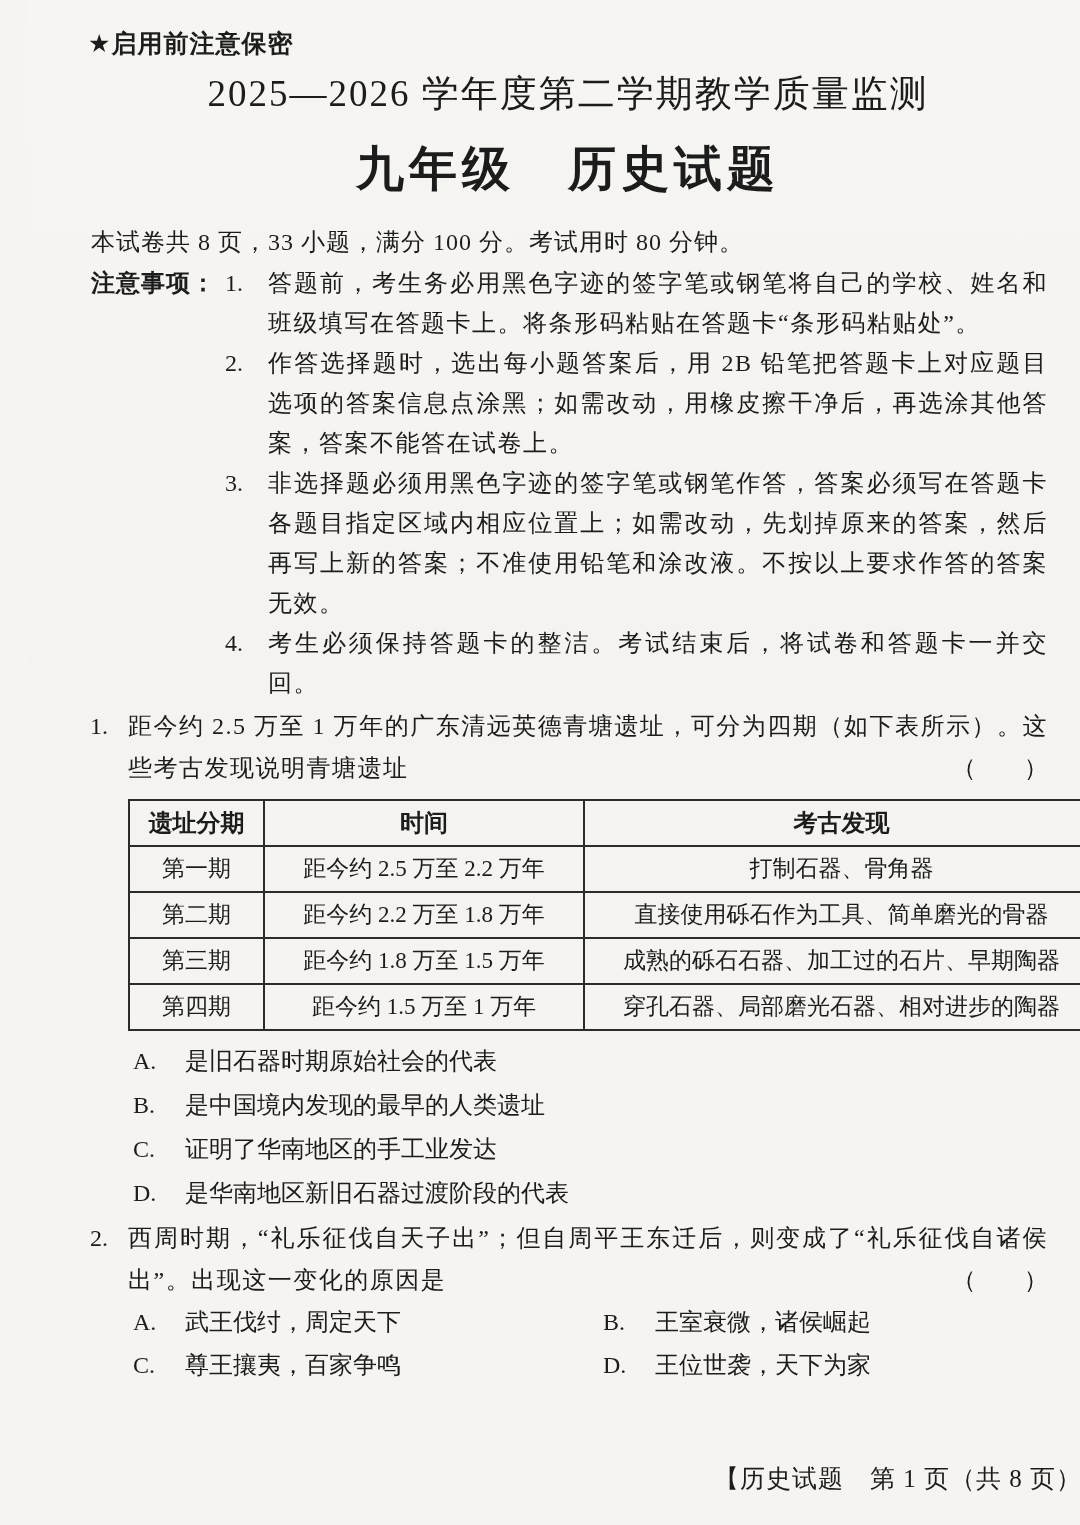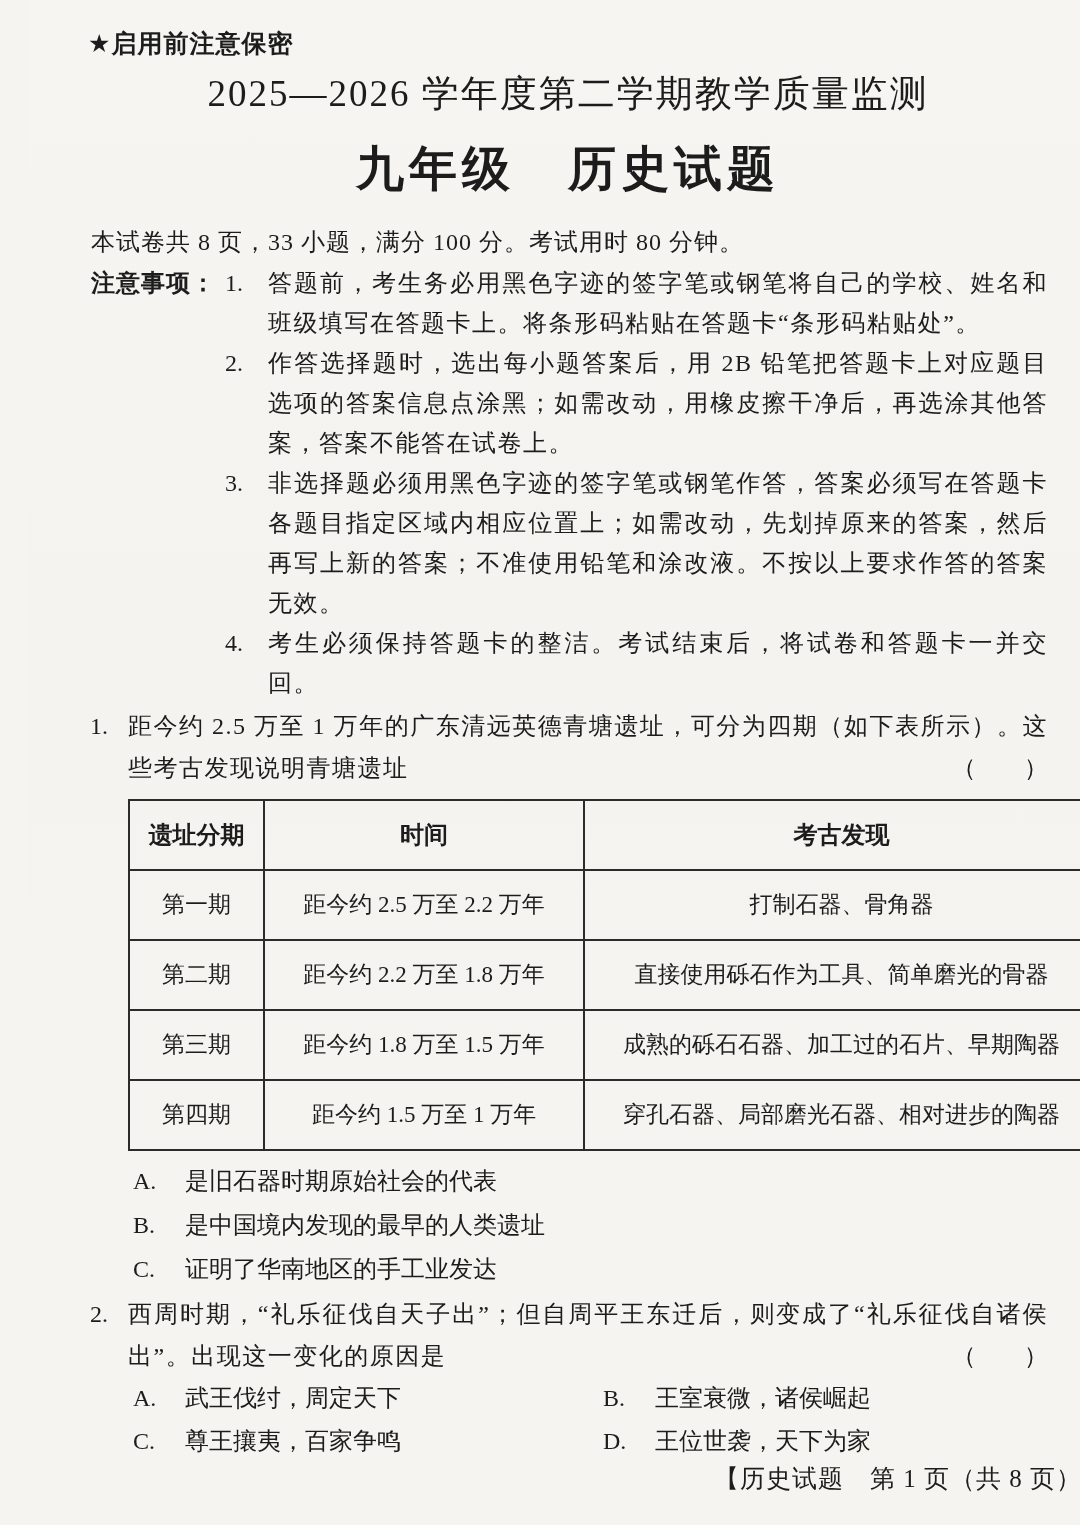--- a/index.html
+++ b/index.html
@@ -85,21 +85,21 @@
     margin:10px 0 8px 40px;
     width:940px;
     font-size:23px;
     table-layout:fixed;
   }
   .q-table th,.q-table td{
     border:2px solid #2b2b2b;
     height:44px;
     text-align:center;
     vertical-align:middle;
-    padding:12px 4px;
+    padding:0 4px;
     overflow:hidden;
     white-space:nowrap;
   }
   .q-table th{
     font-family:"Liberation Sans","DejaVu Sans",sans-serif;
     font-weight:bold;
     font-size:24px;
   }
   .col-phase{width:125px;}
   .col-time{width:310px;}
@@ -201,20 +201,23 @@
     <div class="options options-single">
       <div class="option">
         <span class="opt-label">A.</span><span>是旧石器时期原始社会的代表</span>
       </div>
       <div class="option">
         <span class="opt-label">B.</span><span>是中国境内发现的最早的人类遗址</span>
       </div>
       <div class="option">
         <span class="opt-label">C.</span><span>证明了华南地区的手工业发达</span>
       </div>
+      <div class="option">
+        <span class="opt-label">D.</span><span>是华南地区新旧石器过渡阶段的代表</span>
+      </div>
     </div>
   </div>
 
   <div class="question">
     <div class="q-head">
       <span class="q-num">2.</span>
       <div class="q-body">
         <span>西周时期，“礼乐征伐自天子出”；但自周平王东迁后，则变成了“礼乐征伐自诸侯出”。出现这一变化的原因是</span>
         <span class="q-bracket">（　　）</span>
       </div>

